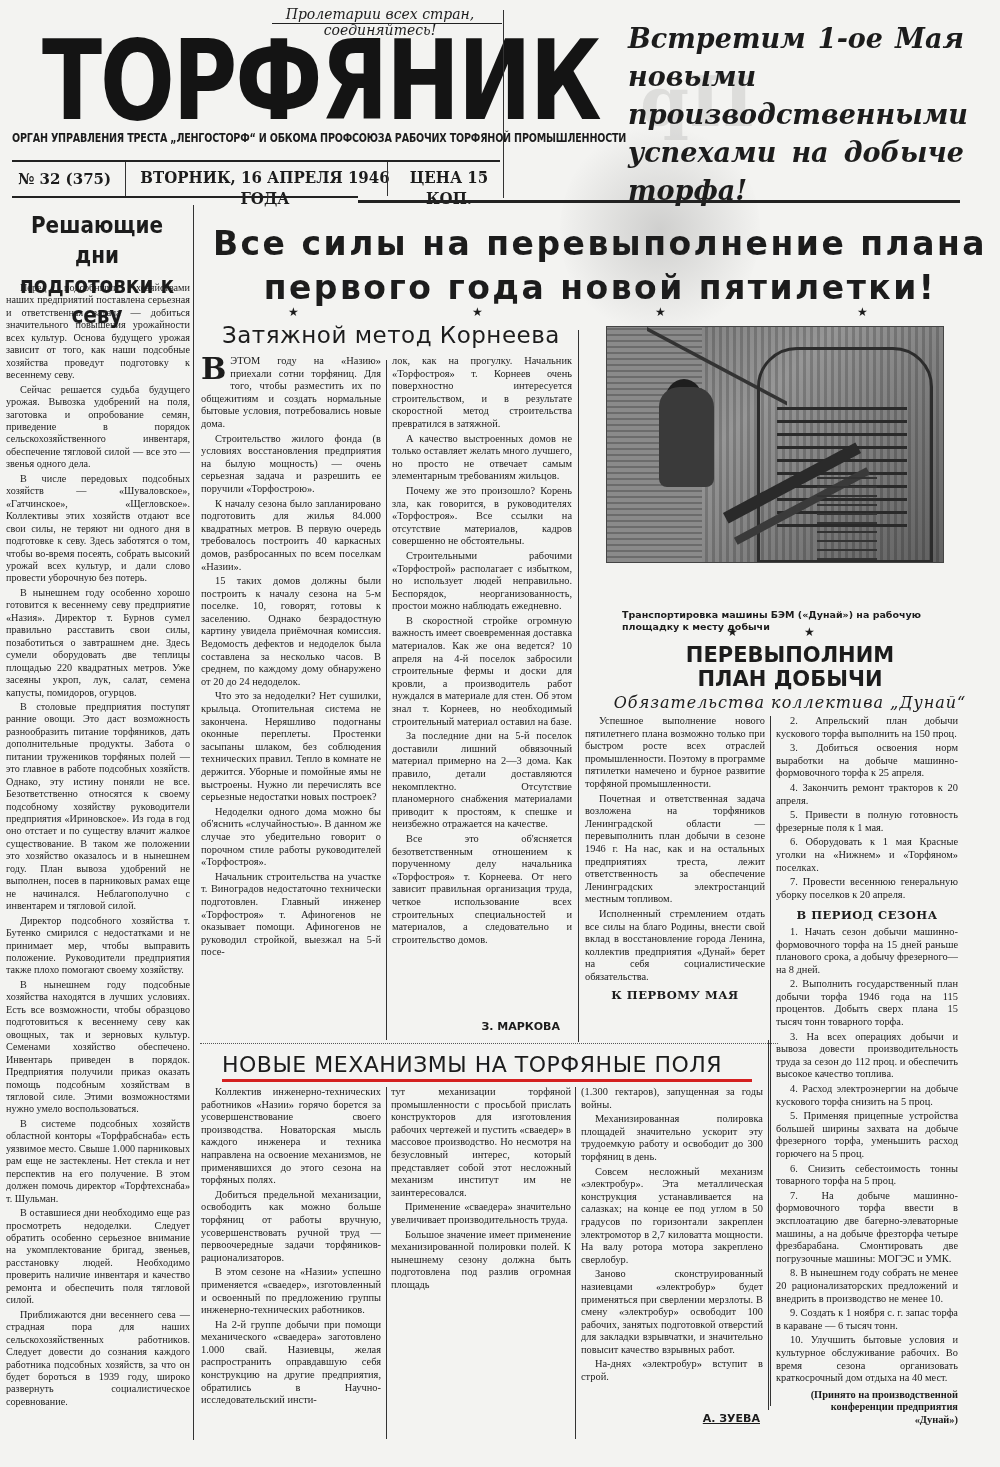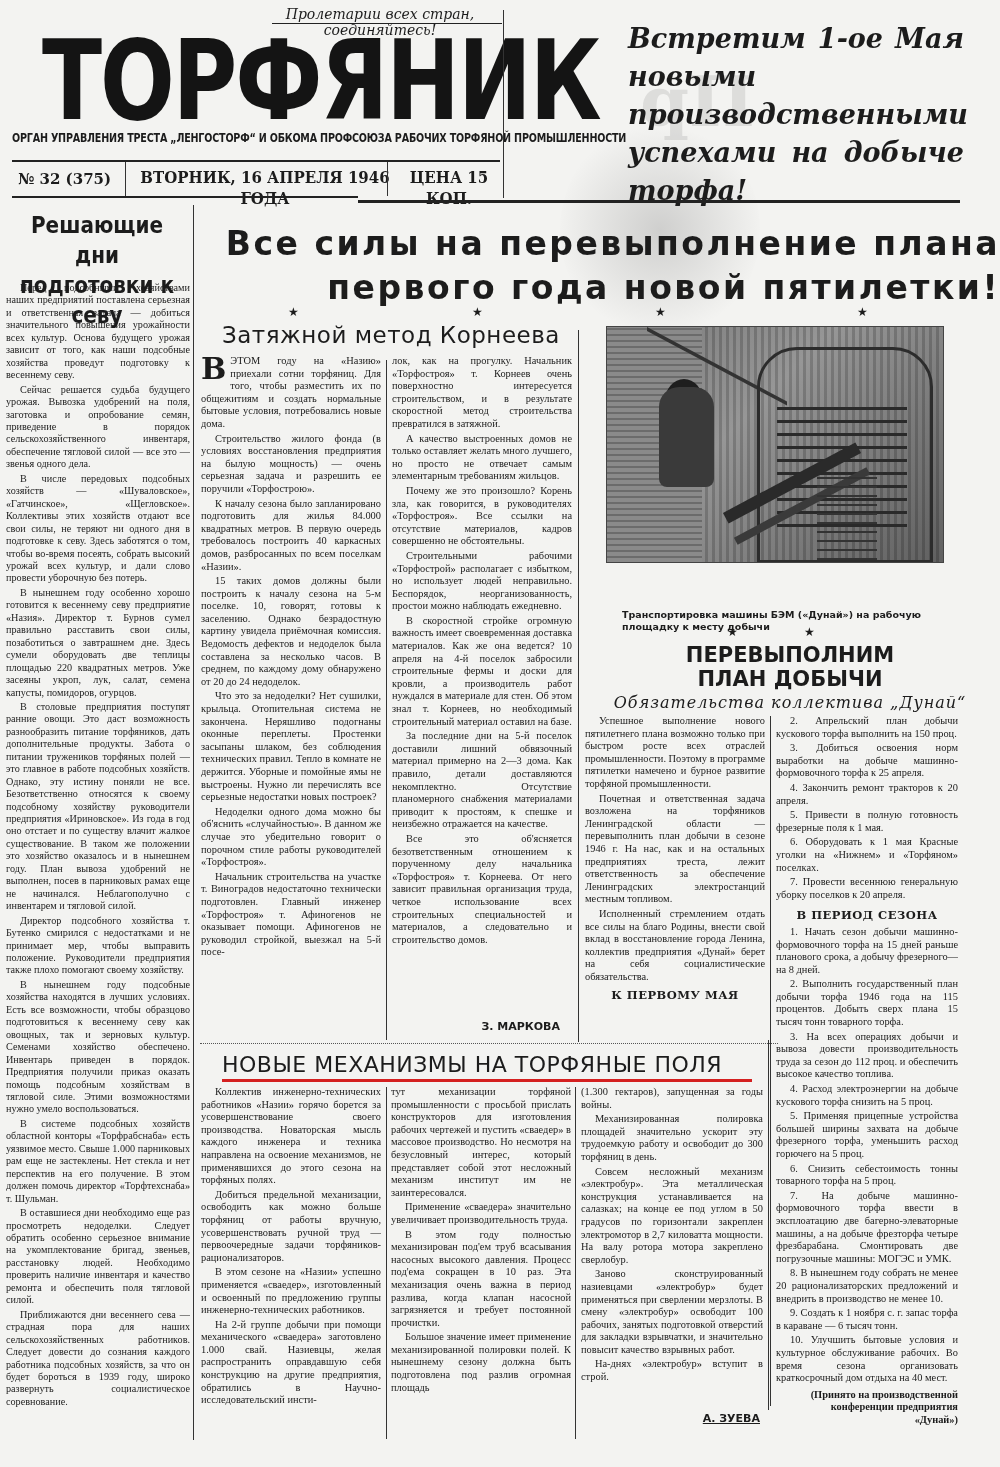--- a/index.html
+++ b/index.html
@@ -17,21 +17,21 @@
   .hrule { position:absolute; height:2px; background:#222; }
   .wavy { position:absolute; height:4px; border-top:1px dotted #555; }
   .motto { font-style:italic; font-size:16px; text-align:center; font-family:"DejaVu Serif", serif; }
   .masthead {
     font-family:"DejaVu Sans", sans-serif; font-weight:900; font-size:88px;
     letter-spacing:-2px; line-height:88px; color:#141414; transform:scaleY(1.25); transform-origin:top left;
   }
   .organ { font-family:"DejaVu Sans", sans-serif; font-weight:bold; font-size:10.5px; letter-spacing:-0.2px; transform:scaleY(1.3); }
   .issue-bar { font-family:"DejaVu Serif", serif; font-weight:bold; font-size:15px; }
   .slogan { font-family:"DejaVu Serif", serif; font-style:italic; font-weight:bold; font-size:27px; line-height:38px; text-align:justify; }
-  .headline { font-family:"DejaVu Sans", sans-serif; font-weight:bold; font-size:33px; letter-spacing:2.5px; text-align:right; line-height:44px; }
+  .headline { font-family:"DejaVu Sans", sans-serif; font-weight:bold; font-size:33px; letter-spacing:2.5px; text-align:center; line-height:44px; }
   .h-left { font-family:"DejaVu Sans", sans-serif; font-weight:bold; font-size:20px; text-align:center; line-height:26px; transform:scaleY(1.15); }
   .h-korn { font-family:"DejaVu Sans", sans-serif; font-size:23px; letter-spacing:0.5px; }
   .h-dunai { font-family:"DejaVu Sans", sans-serif; font-weight:bold; font-size:21px; text-align:center; line-height:24px; }
   .sub-dunai { font-family:"DejaVu Serif", serif; font-style:italic; font-size:16px; text-align:center; letter-spacing:1px; }
   .h-mech { font-family:"DejaVu Sans", sans-serif; font-size:22px; letter-spacing:0.5px; }
   .sec-h { font-family:"DejaVu Serif", serif; font-weight:bold; font-size:11.5px; text-align:center; letter-spacing:0.5px; }
   .star { font-size:12px; }
   .caption { font-family:"DejaVu Sans", sans-serif; font-weight:bold; font-size:9.5px; line-height:12px;margin-top:12px; }
   .sign { font-family:"DejaVu Sans", sans-serif; font-weight:bold; font-size:11px; text-align:right; }
   .dropcap { float:left; font-size:30px; line-height:26px; font-weight:bold; margin:1px 4px 0 0; font-family:"DejaVu Serif", serif; }
@@ -199,21 +199,20 @@
 
 <div class="abs txt" style="left:201px;top:1086px;width:180px;">
   <p>Коллектив инженерно-технических работников «Назии» горячо борется за усовершенствование своего производства. Новаторская мысль каждого инженера и техника направлена на освоение механизмов, не применявшихся до этого сезона на торфяных полях.</p>
   <p>Добиться предельной механизации, освободить как можно больше торфяниц от работы вручную, усовершенствовать ручной труд — первоочередные задачи торфяников-рационализаторов.</p>
   <p>В этом сезоне на «Назии» успешно применяется «сваедер», изготовленный и освоенный по предложению группы инженерно-технических работников.</p>
   <p>На 2-й группе добычи при помощи механического «сваедера» заготовлено 1.000 свай. Назиевцы, желая распространить оправдавшую себя конструкцию на другие предприятия, обратились в Научно-исследовательский инсти-</p>
 </div>
 <div class="abs txt" style="left:391px;top:1086px;width:180px;">
   <p style="text-indent:0;">тут механизации торфяной промышленности с просьбой прислать конструкторов для изготовления рабочих чертежей и пустить «сваедер» в массовое производство. Но несмотря на безусловный интерес, который представляет собой этот несложный механизм институт им не заинтересовался.</p>
   <p>Применение «сваедера» значительно увеличивает производительность труда.</p>
-  <p>В этом году полностью механизирован под'ем труб всасывания насосных высокого давления. Процесс под'ема сокращен в 10 раз. Эта механизация очень важна в период разлива, когда клапан насосной загрязняется и требует постоянной прочистки.</p>
   <p>Большое значение имеет применение механизированной полировки полей. К нынешнему сезону должна быть подготовлена под разлив огромная площадь</p>
 </div>
 <div class="abs txt" style="left:581px;top:1086px;width:182px;">
   <p style="text-indent:0;">(1.300 гектаров), запущенная за годы войны.</p>
   <p>Механизированная полировка площадей значительно ускорит эту трудоемкую работу и освободит до 300 торфяниц в день.</p>
   <p>Совсем несложный механизм «электробур». Эта металлическая конструкция устанавливается на салазках; на конце ее под углом в 50 градусов по горизонтали закреплен электромотор в 2,7 киловатта мощности. На валу ротора мотора закреплено сверлобур.</p>
   <p>Заново сконструированный назиевцами «электробур» будет применяться при сверлении мерзлоты. В смену «электробур» освободит 100 рабочих, занятых подготовкой отверстий для закладки взрывчатки, и значительно повысит качество взрывных работ.</p>
   <p>На-днях «электробур» вступит в строй.</p>
 </div>
 <div class="abs sign" style="left:600px;top:1412px;width:160px;text-decoration:underline;">А. ЗУЕВА</div>

